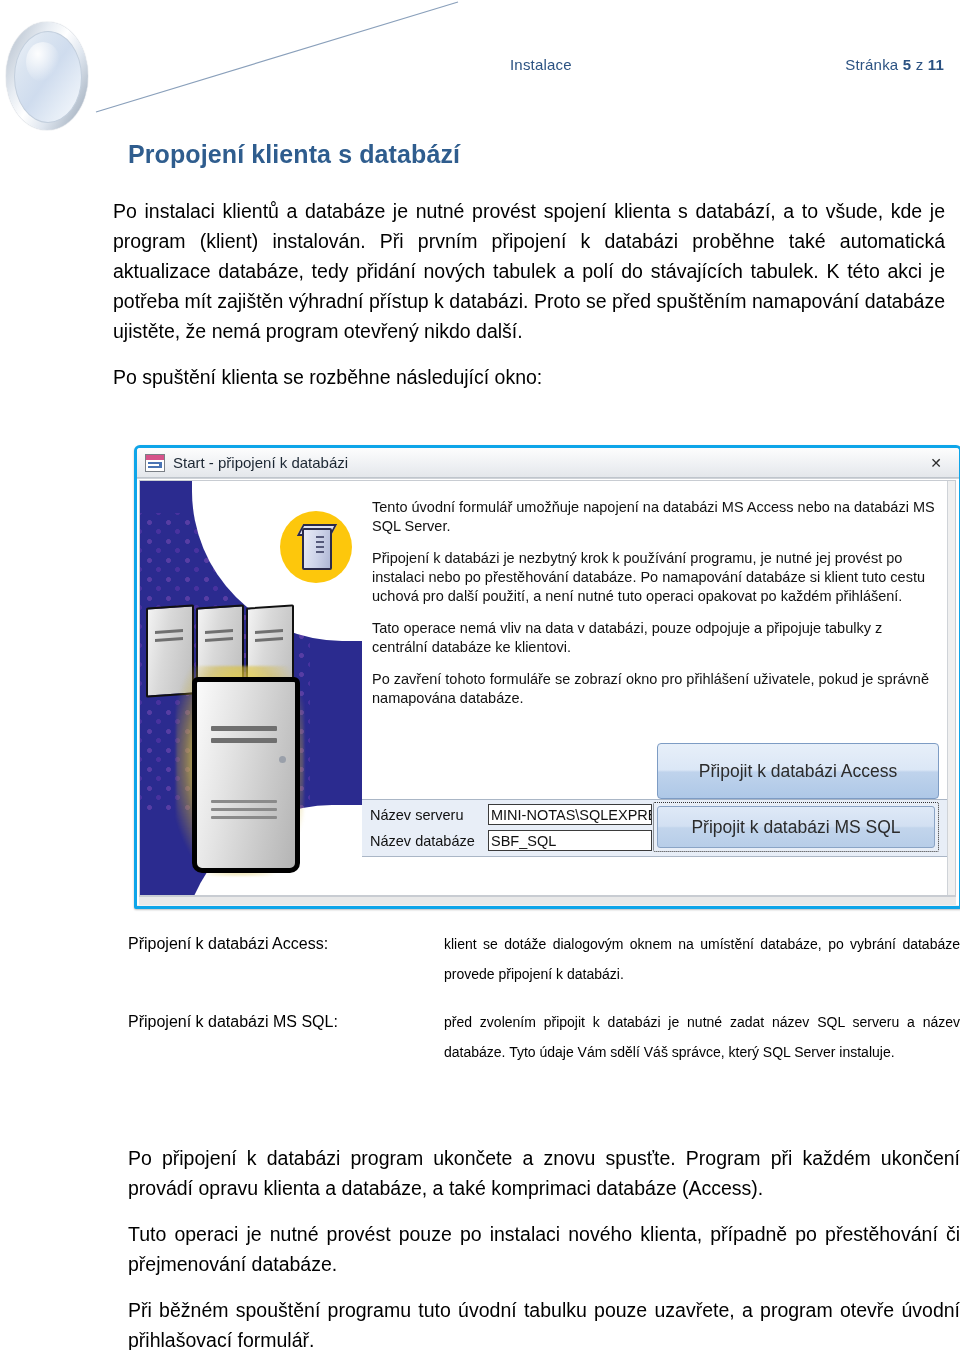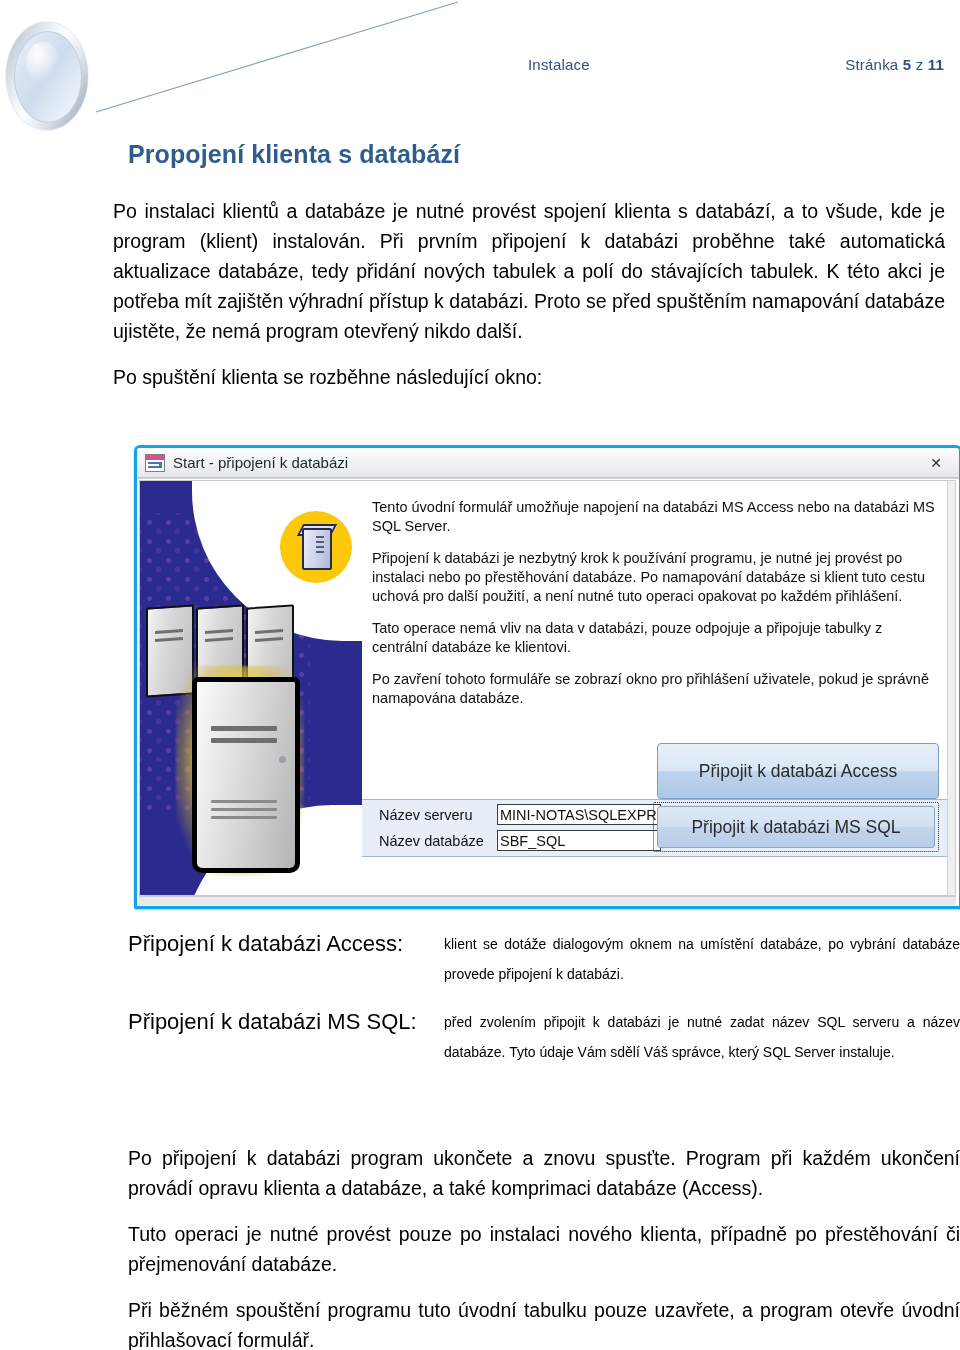--- a/index.html
+++ b/index.html
@@ -76,21 +76,21 @@
     height: 118px;
     overflow: visible;
   }
   .header-rule-text {
     position: absolute;
     top: 56px;
     font-size: 15px;
     color: #2b5282;
     letter-spacing: 0.2px;
   }
-  .header-title { left: 528px; text-align: right; }
+  .header-title { left: 510px; text-align: right; }
   .header-pageno { right: 16px; }
   .header-pageno b { font-weight: bold; }
 
   
   .doc-heading {
     position: absolute;
     left: 128px;
     top: 123px;
     font-size: 25px;
     font-weight: bold;
@@ -324,21 +324,21 @@
     position: absolute;
     left: 0; right: 0;
     top: 318px;
     height: 56px;
     background: #e8eef7;
     border-top: 1px solid #aab6c6;
     border-bottom: 1px solid #aab6c6;
   }
   .fields {
     position: absolute;
-    left: 17px; top: 322px;
+    left: 8px; top: 322px;
     width: 282px;
   }
   .field-row {
     display: flex;
     align-items: center;
     height: 23px;
     margin-bottom: 3px;
   }
   .field-label {
     width: 118px;
@@ -402,21 +402,21 @@
     top: 929px;
     width: 832px;
   }
   .def-row {
     display: flex;
     margin-bottom: 18px;
   }
   .def-term {
     width: 316px;
     flex: 0 0 316px;
-    font-size: 22px;
+    font-size: 16px;
     line-height: 30px;
     color: #000;
   }
   .def-desc {
     flex: 1;
     font-size: 14px;
     line-height: 30px;
     text-align: justify;
     color: #000;
   }

